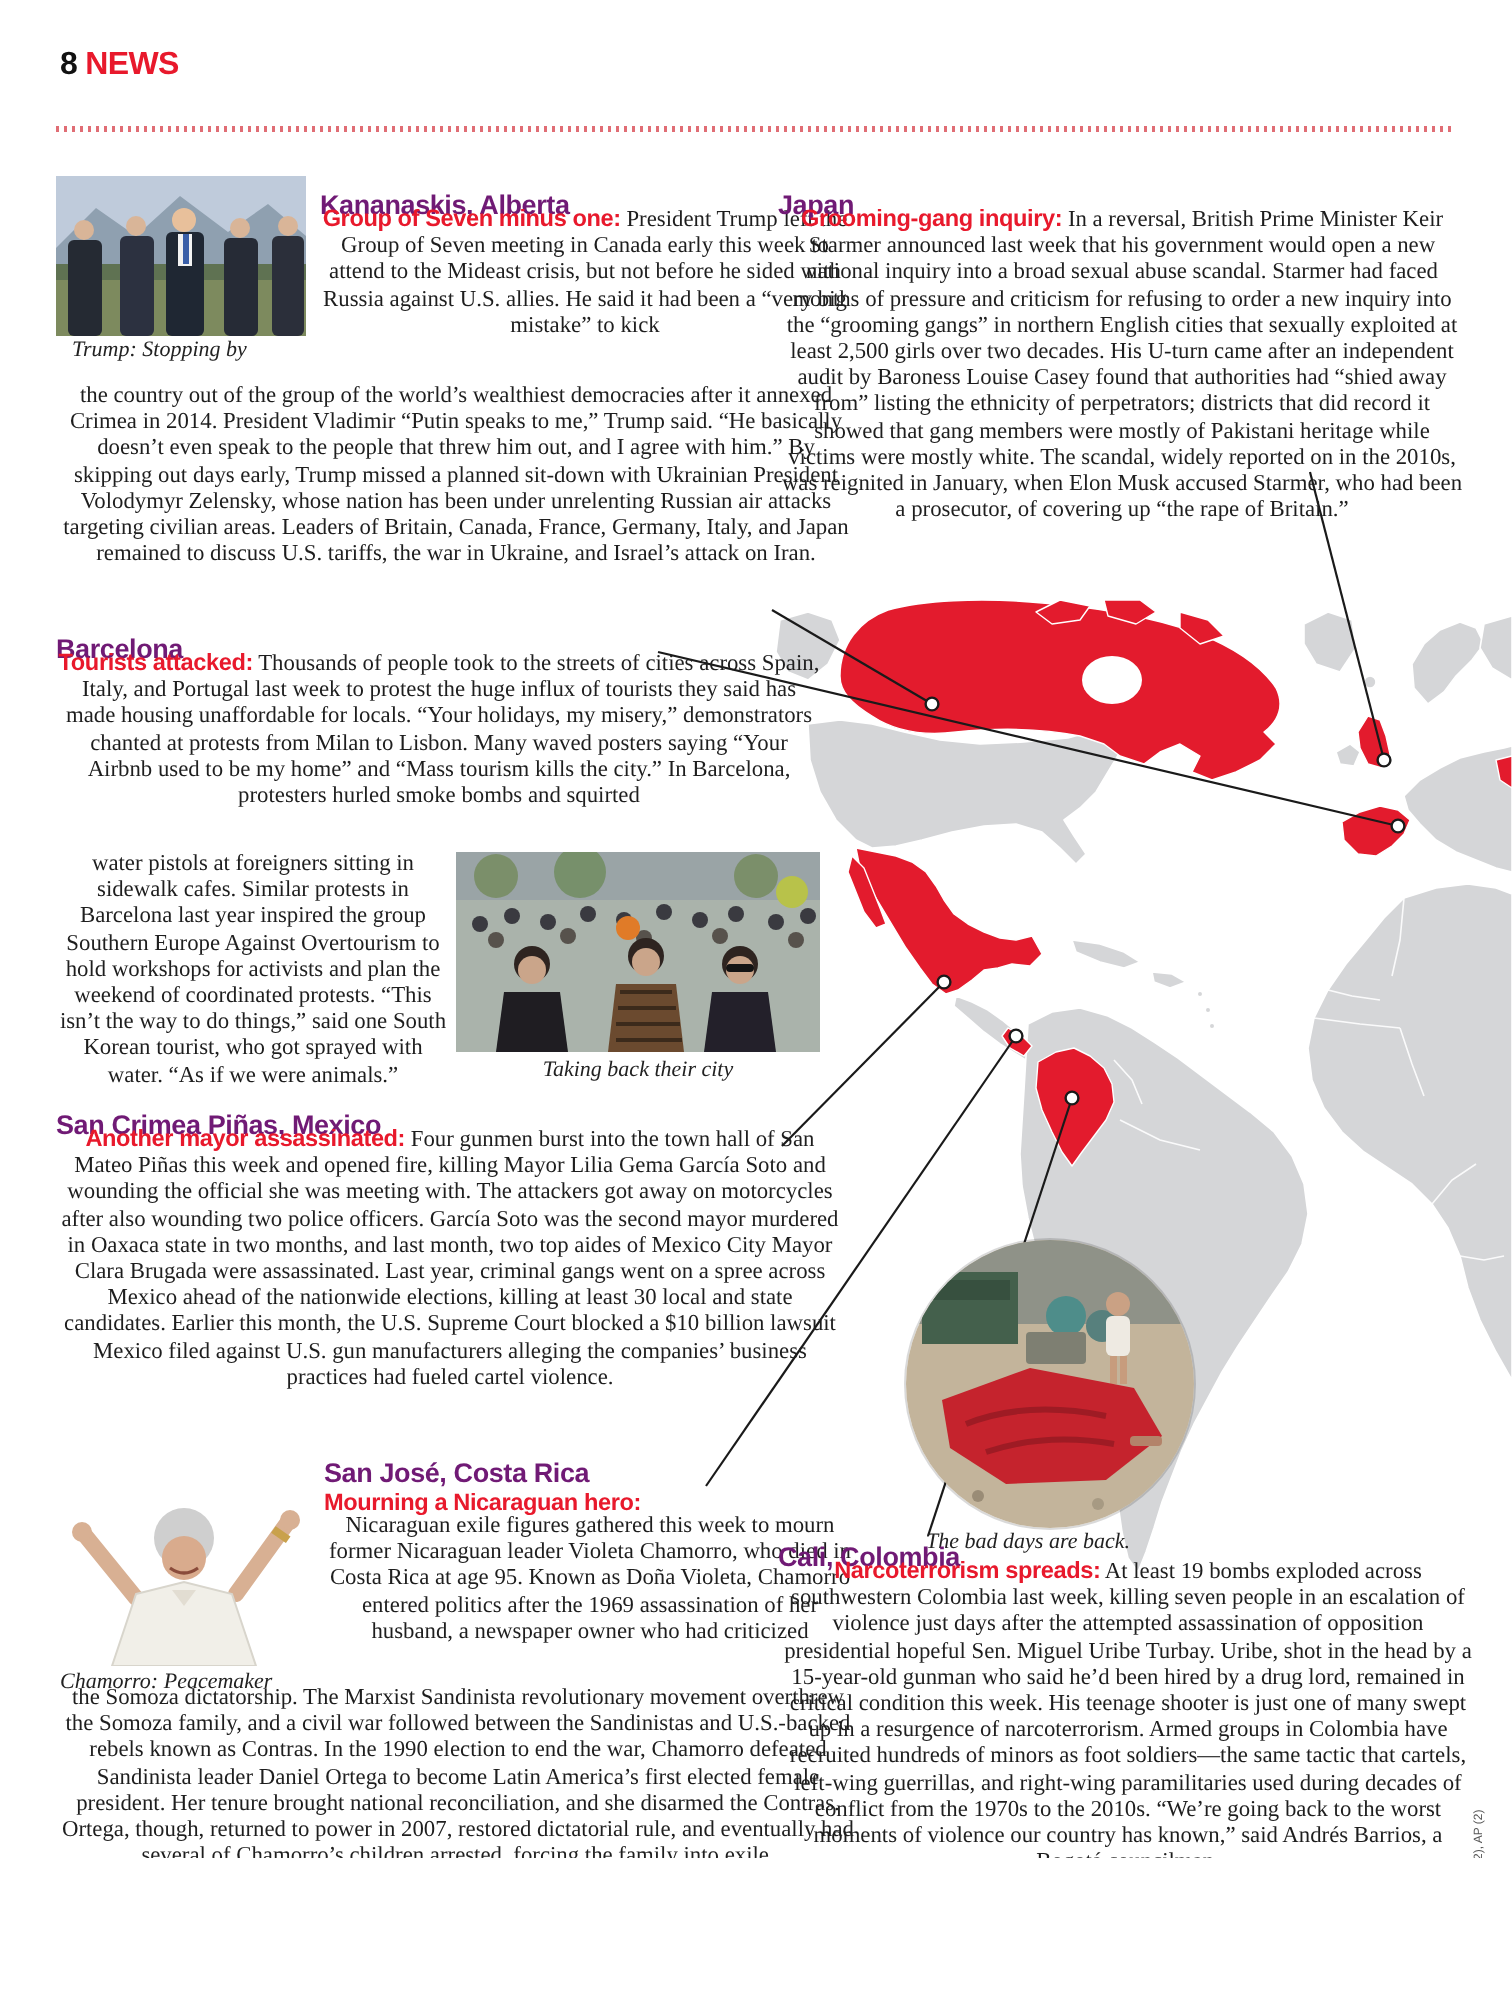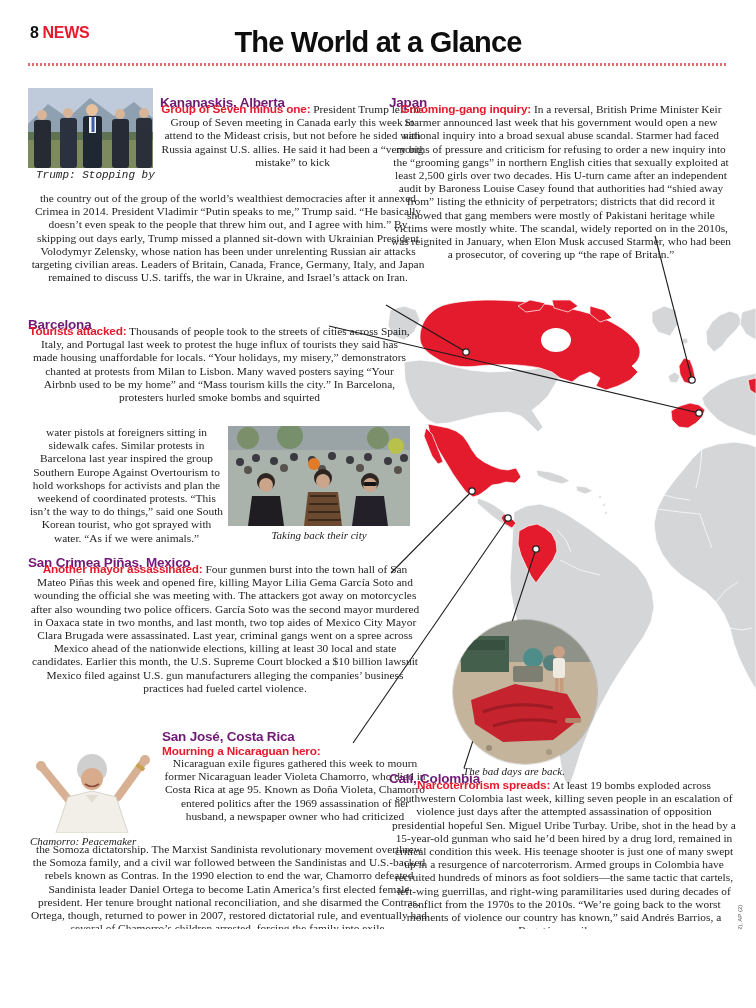--- a/index.html
+++ b/index.html
@@ -93,21 +93,20 @@
       <circle cx="699" cy="413" r="3.2"></circle>
       <circle cx="472" cy="491" r="3.2"></circle>
       <circle cx="508" cy="518" r="3.2"></circle>
       <circle cx="536" cy="549" r="3.2"></circle>
     </g>
   </svg>
 
   <div class="abs folio" style="left:30px;top:24px;">
     <span class="num">8</span><span class="sec">NEWS</span>
   </div>
-  <h1 class="title abs" style="left:0;top:26px;">The World at a Glance</h1>
   <div class="abs rule" style="left:28px;top:63px;width:700px;"></div>
 
   <div class="abs photo" style="left:28px;top:88px;width:125px;height:80px;">
     <svg width="125" height="80">
       <rect width="125" height="36" fill="#bfcbdb"></rect>
       <polygon points="0,36 20,16 40,30 62,10 86,28 106,14 125,30 125,48 0,48" fill="#8fa0b0"></polygon>
       <rect y="44" width="125" height="10" fill="#5f7252"></rect>
       <rect y="52" width="125" height="28" fill="#7d8a5e"></rect>
       <circle cx="14" cy="27" r="5" fill="#d9b598"></circle>
         <rect x="6" y="32" width="17" height="48" rx="3" fill="#252a33"></rect>
@@ -116,21 +115,21 @@
       <circle cx="64" cy="22" r="6" fill="#e8c09b"></circle>
         <rect x="55" y="28" width="19" height="52" rx="3" fill="#1f2733"></rect>
       <rect x="61" y="29" width="7" height="16" fill="#f2f2f2"></rect>
         <rect x="63.5" y="29" width="3" height="15" fill="#3a5fa8"></rect>
       <circle cx="92" cy="26" r="5" fill="#d9b598"></circle>
         <rect x="84" y="31" width="17" height="49" rx="3" fill="#262b36"></rect>
       <circle cx="116" cy="25" r="5" fill="#d9b598"></circle>
         <rect x="108" y="30" width="16" height="50" rx="3" fill="#2b2f3a"></rect>
     </svg>
   </div>
-  <div class="abs caption" style="left:36px;top:169px;font-family:Liberation Mono, monospace;">Trump: Stopping by</div>
+  <div class="abs caption" style="left:36px;top:169px;">Trump: Stopping by</div>
   <div class="abs headline" style="left:160px;top:95px;">Kananaskis, Alberta</div>
   <p class="abs body" style="left:160px;top:103px;width:265px;margin:0;"><span class="lead">Group of Seven minus one:</span> <span>President Trump left the Group of Seven meeting in Canada early this week to attend to the Mideast crisis, but not before he sided with Russia against U.S. allies. He said it had been a “very big mistake” to kick</span></p>
   <p class="abs body" style="left:28px;top:192px;width:400px;margin:0;">the country out of the group of the world’s wealthiest democracies after it annexed Crimea in 2014. President Vladimir “Putin speaks to me,” Trump said. “He basically doesn’t even speak to the people that threw him out, and I agree with him.” By skipping out days early, Trump missed a planned sit-down with Ukrainian President Volodymyr Zelensky, whose nation has been under unrelenting Russian air attacks targeting civilian areas. Leaders of Britain, Canada, France, Germany, Italy, and Japan remained to discuss U.S. tariffs, the war in Ukraine, and Israel’s attack on Iran.</p>
 
   <div class="abs headline" style="left:389px;top:95px;">Japan</div>
   <p class="abs body" style="left:389px;top:103px;width:344px;margin:0;"><span class="lead">Grooming-gang inquiry:</span> <span>In a reversal, British Prime Minister Keir Starmer announced last week that his government would open a new national inquiry into a broad sexual abuse scandal. Starmer had faced months of pressure and criticism for refusing to order a new inquiry into the “grooming gangs” in northern English cities that sexually exploited at least 2,500 girls over two decades. His U-turn came after an independent audit by Baroness Louise Casey found that authorities had “shied away from” listing the ethnicity of perpetrators; districts that did record it showed that gang members were mostly of Pakistani heritage while victims were mostly white. The scandal, widely reported on in the 2010s, was reignited in January, when Elon Musk accused Starmer, who had been a prosecutor, of covering up “the rape of Britain.”</span></p>
 
   <div class="abs headline" style="left:28px;top:317px;">Barcelona</div>
   <p class="abs body" style="left:28px;top:325px;width:383px;margin:0;"><span class="lead">Tourists attacked:</span> <span>Thousands of people took to the streets of cities across Spain, Italy, and Portugal last week to protest the huge influx of tourists they said has made housing unaffordable for locals. “Your holidays, my misery,” demonstrators chanted at protests from Milan to Lisbon. Many waved posters saying “Your Airbnb used to be my home” and “Mass tourism kills the city.” In Barcelona, protesters hurled smoke bombs and squirted</span></p>
   <div class="abs photo" style="left:228px;top:426px;width:182px;height:100px;">

